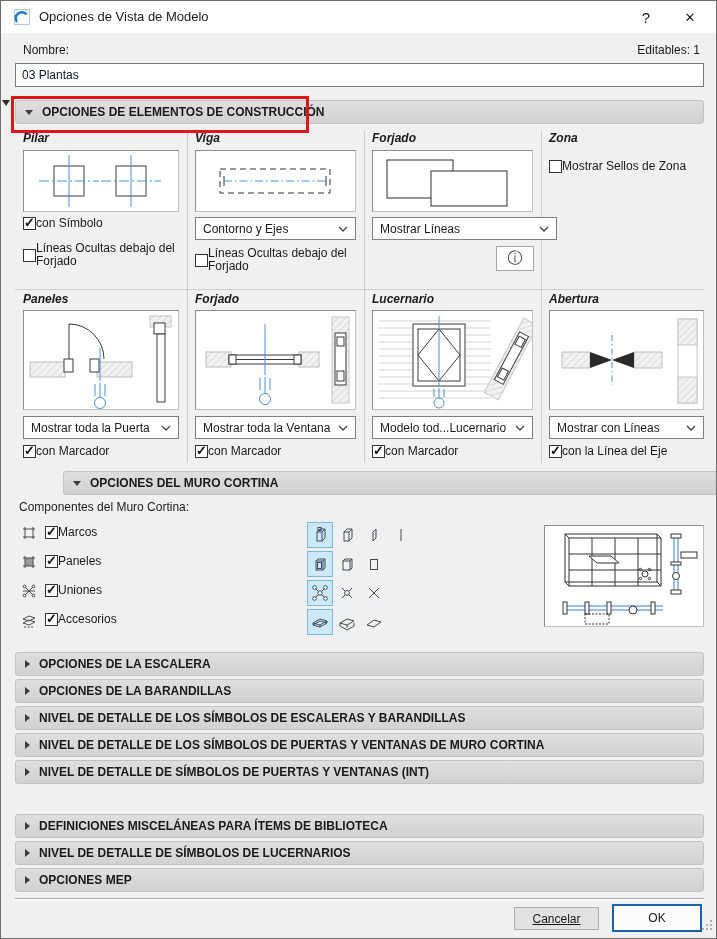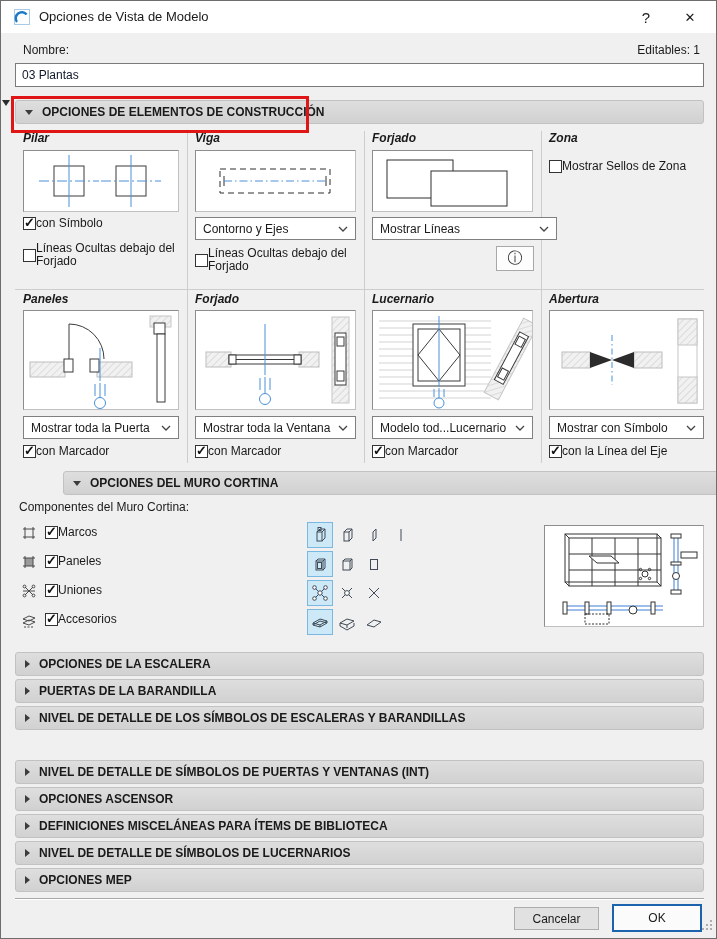--- a/index.html
+++ b/index.html
@@ -263,21 +263,21 @@
       <rect x="84" y="41" width="28" height="16" fill="url(#hP3)" stroke="#bdbdbd"></rect>
       <polygon points="40,41 62,49 40,57" fill="#2b2b2b"></polygon>
       <polygon points="84,41 62,49 84,57" fill="#2b2b2b"></polygon>
       <line x1="62" y1="24" x2="62" y2="74" stroke="#4a90d9" stroke-dasharray="6 3 1.5 3"></line>
       <rect x="128" y="8" width="19" height="84" fill="#fff" stroke="#c6c6c6"></rect>
       <rect x="128" y="8" width="19" height="26" fill="url(#hP3)" stroke="#c6c6c6"></rect>
       <rect x="128" y="66" width="19" height="26" fill="url(#hP3)" stroke="#c6c6c6"></rect>
     </svg>
   </div>
   <div class="dd" style="left:548px;top:415px;width:155px;">
-    <span>Mostrar con Símbolo</span>
+    <span>Mostrar con Líneas</span>
     <svg class="chev" width="10" height="6" viewBox="0 0 10 6">
         <polyline points="1,1 5,5 9,1" fill="none" stroke="#444" stroke-width="1.3"></polyline>
       </svg>
   </div>
   <div class="cbrow" style="left:548px;top:444px;width:160px;">
     <span class="cb on"></span>
     <span class="cb-lbl">con la Línea del Eje</span>
   </div>
 
   <div class="sec-h" style="top:470px;margin-left:48px;">
@@ -463,50 +463,50 @@
       </g>
     </svg>
   </div>
 
   <div class="sec-h" style="top:651px;">
       <span class="tri-right"></span>
       <span>OPCIONES DE LA ESCALERA</span>
     </div>
   <div class="sec-h" style="top:678px;">
       <span class="tri-right"></span>
-      <span>PUERTAS DE LA BARANDILLA</span>
+      <span>OPCIONES DE LA BARANDILLAS</span>
     </div>
   <div class="sec-h" style="top:705px;">
       <span class="tri-right"></span>
       <span>NIVEL DE DETALLE DE LOS SÍMBOLOS DE ESCALERAS Y BARANDILLAS</span>
     </div>
+  <div class="sec-h" style="top:732px;">
+      <span class="tri-right"></span>
+      <span>NIVEL DE DETALLE DE LOS SÍMBOLOS DE PUERTAS Y VENTANAS DE MURO CORTINA</span>
+    </div>
   <div class="sec-h" style="top:759px;">
       <span class="tri-right"></span>
       <span>NIVEL DE DETALLE DE SÍMBOLOS DE PUERTAS Y VENTANAS (INT)</span>
-    </div>
-  <div class="sec-h" style="top:786px;">
-      <span class="tri-right"></span>
-      <span>OPCIONES ASCENSOR</span>
     </div>
   <div class="sec-h" style="top:840px;">
       <span class="tri-right"></span>
       <span>NIVEL DE DETALLE DE SÍMBOLOS DE LUCERNARIOS</span>
     </div>
   <div class="sec-h" style="top:813px;">
       <span class="tri-right"></span>
       <span>DEFINICIONES MISCELÁNEAS PARA ÍTEMS DE BIBLIOTECA</span>
     </div>
   <div class="sec-h" style="top:867px;">
       <span class="tri-right"></span>
       <span>OPCIONES MEP</span>
     </div>
 
   <div class="hsep" style="left:14px;top:897px;width:689px;background:#a8a8a8;"></div>
   <div class="hsep" style="left:14px;top:898px;width:689px;background:#ffffff;"></div>
-  <div class="footer-btn" style="left:513px;top:906px;width:85px;height:23px;">Cancelar</div>
+  <div class="footer-btn" style="left:513px;top:906px;width:85px;height:23px;text-decoration:underline;">Cancelar</div>
   <div class="footer-btn ok" style="left:611px;top:903px;width:90px;height:28px;text-align:center;">OK</div>
   <span class="grip">
     <svg width="11" height="11" viewBox="0 0 11 11">
         <g fill="#aeaeae">
           <rect x="8" y="0" width="2" height="2"></rect>
           <rect x="8" y="4" width="2" height="2"></rect>
           <rect x="8" y="8" width="2" height="2"></rect>
           <rect x="4" y="4" width="2" height="2"></rect>
           <rect x="4" y="8" width="2" height="2"></rect>
           <rect x="0" y="8" width="2" height="2"></rect>

